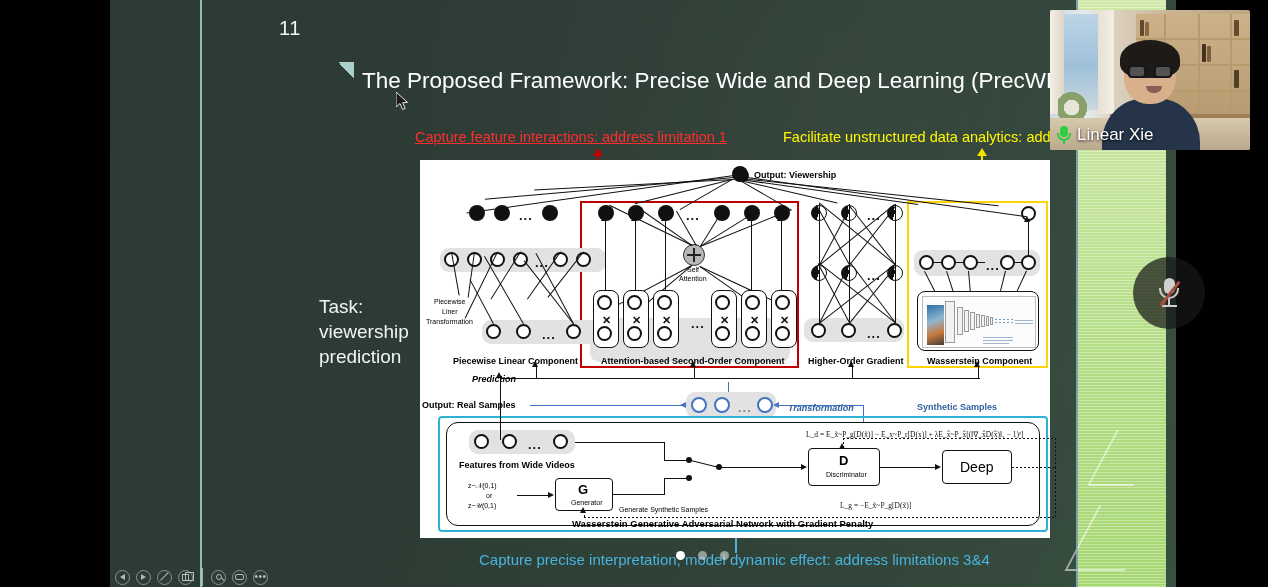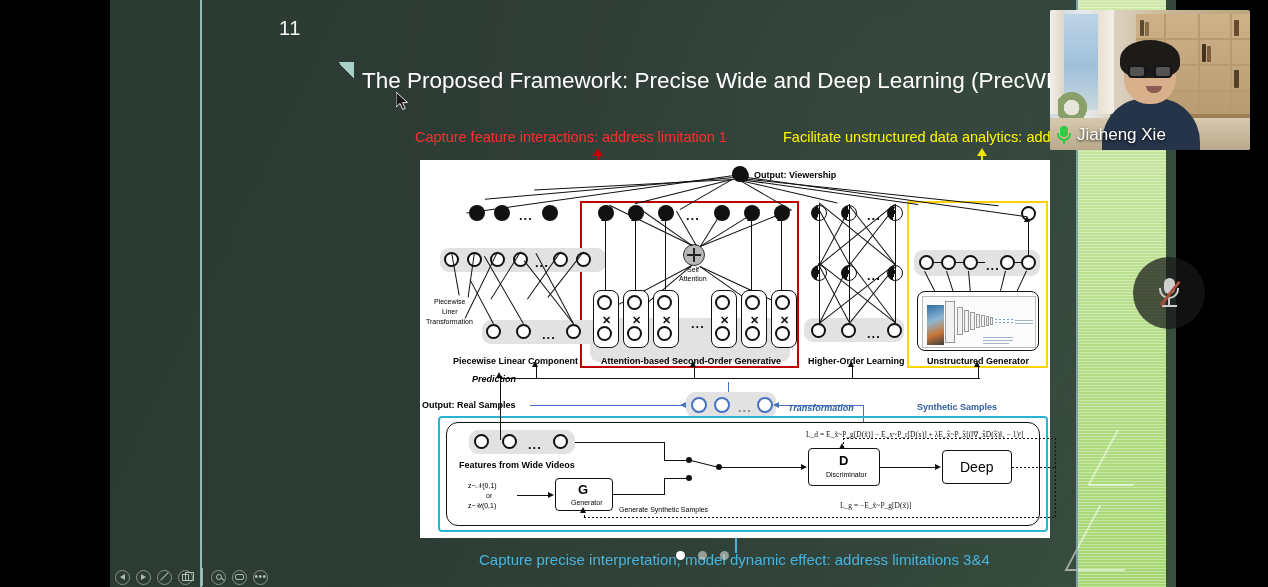--- a/index.html
+++ b/index.html
@@ -55,21 +55,21 @@
     position:absolute; left: 228px; top: 62px; width:16px; height:16px;
     background: linear-gradient(225deg,#a9cfc9 50%, rgba(0,0,0,0) 50%);
   }
   .slide-title {
     position:absolute; left: 252px; top: 68px; width: 760px;
     color:#ffffff; font-size: 22.5px; font-weight:400; white-space:nowrap;
   }
 
   
   .callout { position:absolute; white-space:nowrap; font-size:14.5px; }
-  .callout.red    { left: 305px; top: 129px; color:#ff2d2d; }
+  .callout.red    { left: 305px; top: 129px; color:#ff2d2d;text-decoration:underline; }
   .callout.yellow { left: 673px; top: 129px; color:#fff800; }
   .callout.blue   { left: 369px; top: 551px; color:#49b4dd; font-size:15px; }
 
   .arrow { position:absolute; width:2px; }
   .arrow .shaft { position:absolute; left:0; top:6px; width:2px; bottom:0; }
   .arrow .head  { position:absolute; left:-4px; top:0; width:0; height:0;
                   border-left:5px solid transparent; border-right:5px solid transparent; }
   .arrow.red  { left: 487px; top: 148px; height: 40px; }
   .arrow.red .shaft { background:#c40000; }
   .arrow.red .head  { border-bottom:8px solid #c40000; }
@@ -268,20 +268,23 @@
       </div>
     <div class="arrow yellow">
         <div class="head"></div>
         <div class="shaft"></div>
       </div>
     <div class="arrow blue">
         <div class="head"></div>
         <div class="shaft"></div>
       </div>
 
+    <div class="task-text" style="white-space:pre-line;">Task:
+viewership
+prediction</div>
 
     <div class="figure">
       <div class="fig-inner">
 
         <div class="output-logo" style="left:316px; top:9px;"></div>
         <div class="nodeblack" style="left:312px; top:6px;"></div>
         <div class="lbl" style="left:334px; top:10px; font-size:9px;">Output: Viewership</div>
 
         <div class="boxred" style="left:160px; top:41px; width:219px; height:167px;"></div>
         <div class="boxyellow" style="left:487px; top:41px; width:141px; height:167px;"></div>
@@ -385,21 +388,21 @@
           <div class="nodewhite" style="left:3px; top:4px;"></div>
           <div class="xmark" style="left:8px; top:23px;">✕</div>
           <div class="nodewhite" style="left:3px; top:35px;"></div>
         </div>
         <div class="pairbox" style="left:351px; top:130px;">
           <div class="nodewhite" style="left:3px; top:4px;"></div>
           <div class="xmark" style="left:8px; top:23px;">✕</div>
           <div class="nodewhite" style="left:3px; top:35px;"></div>
         </div>
 
-        <div class="lbl" style="left:181px; top:196px; font-size:9px;">Attention-based Second-Order Generative</div>
+        <div class="lbl" style="left:181px; top:196px; font-size:9px;">Attention-based Second-Order Component</div>
 
         <div class="graybar" style="left:384px; top:158px; width:100px; height:24px;"></div>
 
         <div class="nodehalf" style="left:391px; top:45px;"></div>
         <div class="nodehalf" style="left:421px; top:45px;"></div>
         <div class="dots" style="left:447px; top:48px;">...</div>
         <div class="nodehalf" style="left:467px; top:45px;"></div>
 
         <div class="nodehalf" style="left:391px; top:105px;"></div>
         <div class="nodehalf" style="left:421px; top:105px;"></div>
@@ -424,21 +427,21 @@
         <div class="ln" style="left:399px;top:163px;width:59px;transform:rotate(-90deg);"></div>
         <div class="ln" style="left:399px;top:163px;width:65px;transform:rotate(-63deg);"></div>
         <div class="ln" style="left:399px;top:163px;width:96px;transform:rotate(-38deg);"></div>
         <div class="ln" style="left:429px;top:163px;width:67px;transform:rotate(-118deg);"></div>
         <div class="ln" style="left:429px;top:163px;width:59px;transform:rotate(-90deg);"></div>
         <div class="ln" style="left:429px;top:163px;width:74px;transform:rotate(-51deg);"></div>
         <div class="ln" style="left:475px;top:163px;width:97px;transform:rotate(-142deg);"></div>
         <div class="ln" style="left:475px;top:163px;width:75px;transform:rotate(-127deg);"></div>
         <div class="ln" style="left:475px;top:163px;width:59px;transform:rotate(-90deg);"></div>
 
-        <div class="lbl" style="left:388px; top:196px; font-size:9px;">Higher-Order Learning</div>
+        <div class="lbl" style="left:388px; top:196px; font-size:9px;">Higher-Order Gradient</div>
 
         <div class="graybar" style="left:494px; top:90px; width:126px; height:26px;"></div>
         <div class="nodewhite" style="left:601px; top:46px;"></div>
 
         <div class="nodewhite" style="left:499px; top:95px;"></div>
         <div class="nodewhite" style="left:521px; top:95px;"></div>
         <div class="nodewhite" style="left:543px; top:95px;"></div>
         <div class="dots" style="left:566px; top:98px;">...</div>
         <div class="nodewhite" style="left:580px; top:95px;"></div>
         <div class="nodewhite" style="left:601px; top:95px;"></div>
@@ -470,21 +473,21 @@
             <div class="dotline" style="left:72px;top:22px;width:18px;"></div>
             <div class="dotline" style="left:72px;top:25px;width:18px;"></div>
             <div class="line" style="left:92px;top:23px;width:18px;"></div>
             <div class="line" style="left:92px;top:26px;width:18px;"></div>
             <div class="line" style="left:60px;top:40px;width:30px;"></div>
             <div class="line" style="left:60px;top:43px;width:30px;"></div>
             <div class="line" style="left:60px;top:46px;width:26px;"></div>
           </div>
         </div>
 
-        <div class="lbl" style="left:507px; top:196px; font-size:9px;">Unstructured Generator</div>
+        <div class="lbl" style="left:507px; top:196px; font-size:9px;">Wasserstein Component</div>
 
         <div class="ln" style="left:314px;top:16px;width:270px;transform:rotate(172deg);"></div>
         <div class="ln" style="left:314px;top:18px;width:250px;transform:rotate(175deg);"></div>
         <div class="ln" style="left:314px;top:20px;width:200px;transform:rotate(177deg);"></div>
         <div class="ln" style="left:320px;top:16px;width:290px;transform:rotate(8deg);"></div>
         <div class="ln" style="left:320px;top:18px;width:260px;transform:rotate(6deg);"></div>
         <div class="ln" style="left:320px;top:19px;width:180px;transform:rotate(8deg);"></div>
         <div class="ln" style="left:320px;top:20px;width:100px;transform:rotate(13deg);"></div>
         <div class="ln" style="left:312px;top:20px;width:100px;transform:rotate(166deg);"></div>
         <div class="ln" style="left:312px;top:20px;width:60px;transform:rotate(150deg);"></div>
@@ -574,20 +577,21 @@
         <div class="arrowup" style="left:419px; top:283px;"></div>
 
         <div class="dotted-v" style="left:635px; top:307px; height:50px;"></div>
         <div class="dotted-h" style="left:164px; top:357px; width:472px;"></div>
         <div class="dotted-v" style="left:164px; top:351px; height:7px;"></div>
         <div class="arrowup" style="left:160px; top:347px;"></div>
 
         <div class="formula" style="left:386px; top:270px;">L_d = E_x̃~P_g[D(x̃)] − E_x~P_r[D(x)] + λE_x̂~P_x̂[(‖∇_x̂D(x̂)‖₂ − 1)²]</div>
         <div class="formula" style="left:420px; top:341px;">L_g = −E_x̃~P_g[D(x̃)]</div>
 
+        <div class="lbl" style="left:152px; top:358px; font-size:9.5px;">Wasserstein Generative Adversarial Network with Gradient Penalty</div>
 
         <div class="vline" style="left:80px; top:246px; height:34px;"></div>
       </div>
     </div>
 
     <div class="pager">
       <div class="pdot active"></div>
       <div class="pdot"></div>
       <div class="pdot"></div>
     </div>
@@ -625,21 +629,21 @@
         <div class="lens l2"></div>
     </div>
     <div class="vid-mouth"></div>
 
     <div class="vid-name">
       <span class="mic-on">
         <span class="cap"></span>
           <span class="arc"></span>
           <span class="stem"></span>
       </span>
-      <span>Jiaheng Xie</span>
+      <span>Linear Xie</span>
     </div>
   </div>
 
   <div class="mute-btn">
     <span class="mic-off">
       <span class="cap"></span>
         <span class="arc"></span>
         <span class="stem"></span>
       <span class="base"></span>
         <span class="slash"></span>

